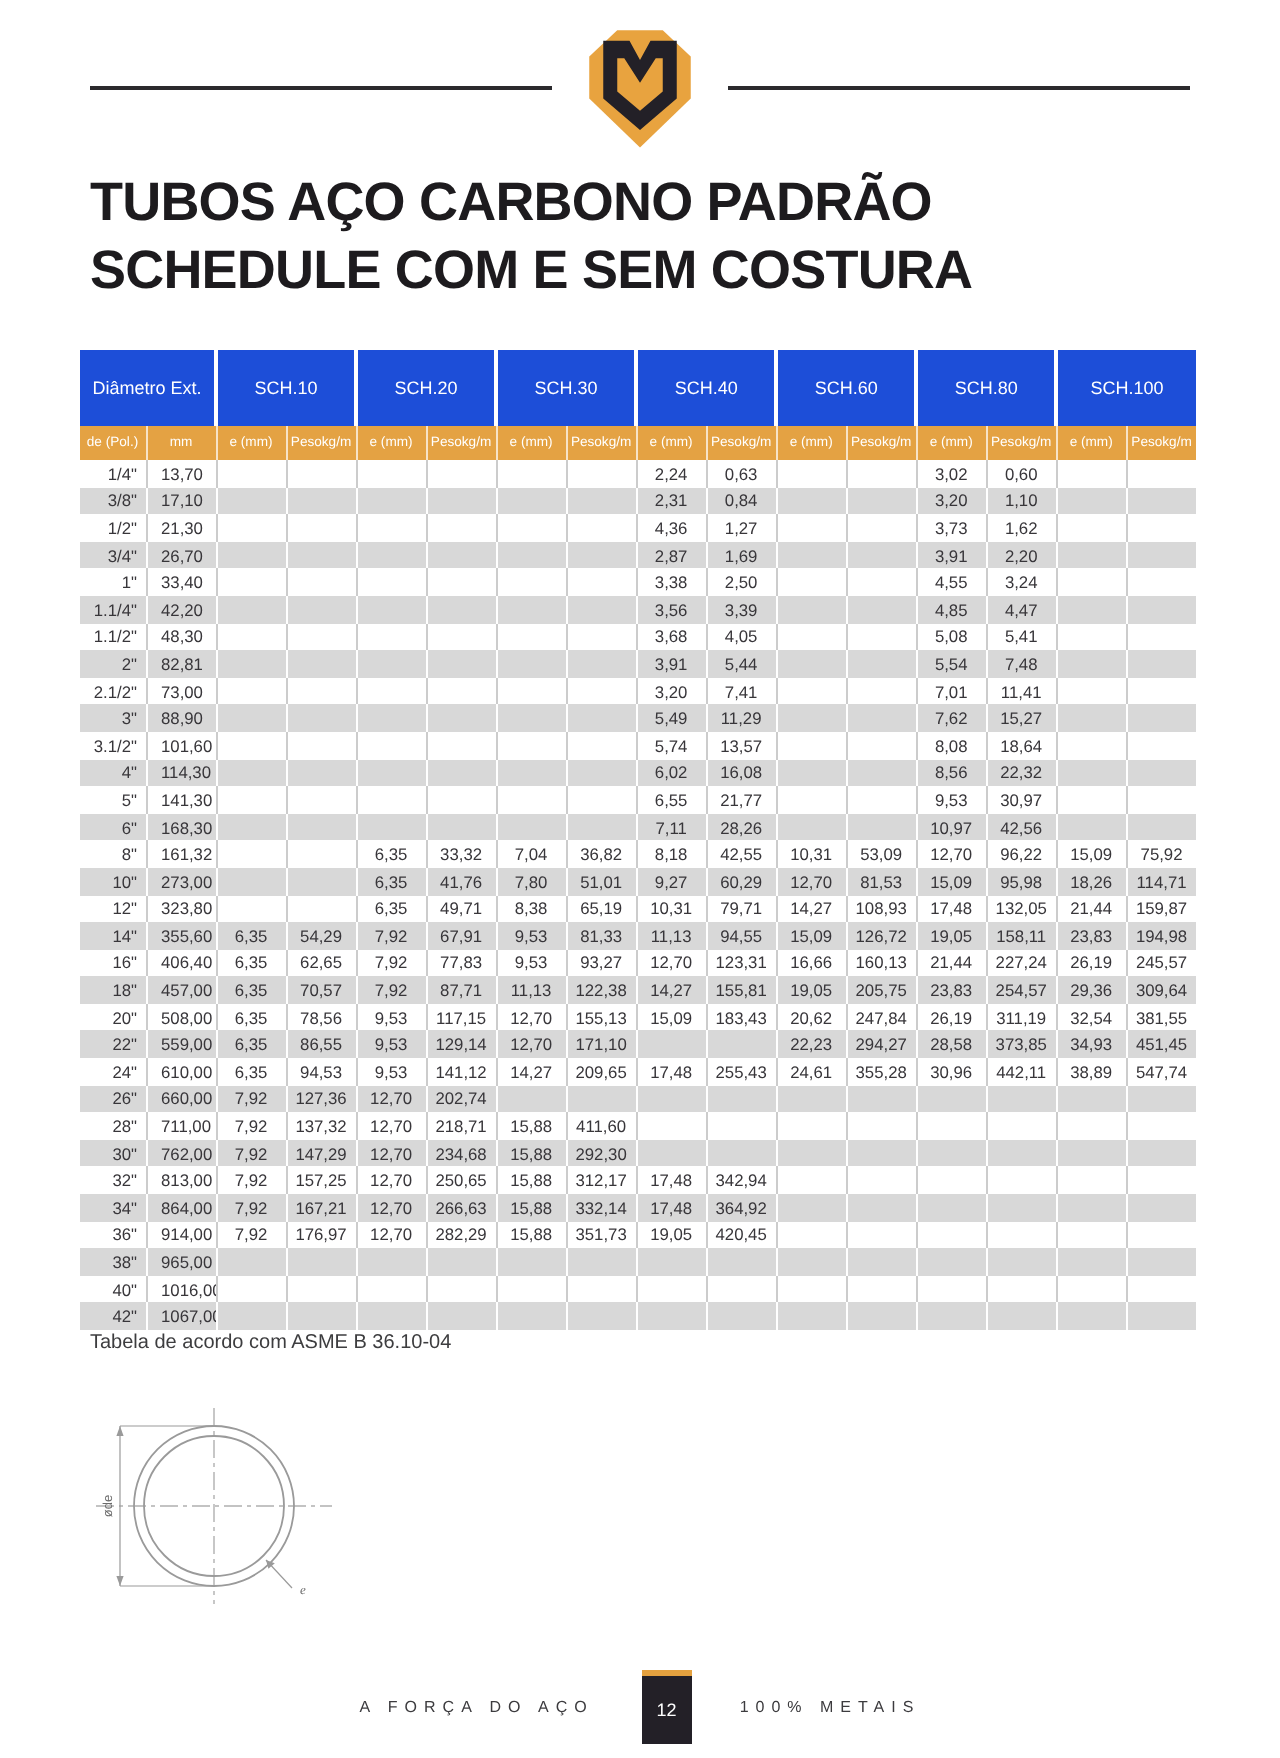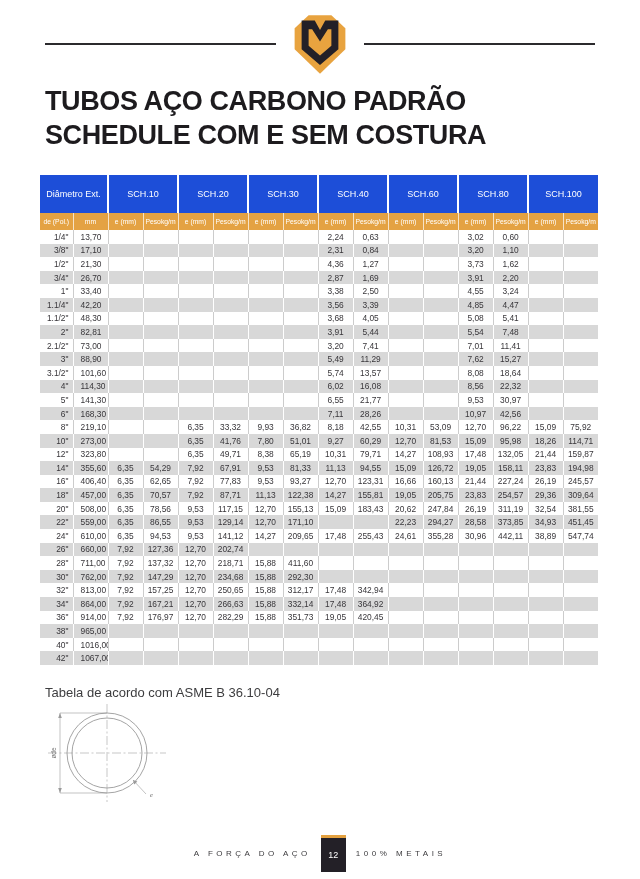--- a/index.html
+++ b/index.html
@@ -33,28 +33,28 @@
   th.sub:first-child { border-left:none; }
   tbody td { height:13.6px; font-size:8.4px; color:#38363a; text-align:center;
     white-space:nowrap; overflow:hidden; }
   tbody td + td { border-left:1px solid #cccccc; }
   tbody tr:nth-child(even) { background:#d8d8d8; }
   tbody tr:nth-child(even) td + td { border-left-color:#ffffff; }
   tbody td.c-pol { text-align:right; padding-right:4px; }
   tbody td.c-mm { text-align:left; padding-left:7px; }
 
   
-  .note { position:absolute; top:666px; left:45px; font-size:13px; color:#3d3d3f;margin-top:19px; }
+  .note { position:absolute; top:666px; left:45px; font-size:10px; color:#3d3d3f; }
 
   
   .diagram { position:absolute; top:698px; left:42px; }
 
   
   .footer { position:absolute; top:840px; left:0; right:0; height:26px;
-    display:flex; align-items:center; justify-content:center; column-gap:10px; }
+    display:flex; align-items:center; justify-content:center; column-gap:24px; }
   .foot-text { font-size:8px; letter-spacing:3.5px; color:#3c3b3e; }
   .page-badge { width:25px; height:37px; background:#232027; border-top:3px solid #E4A13F;
     color:#ffffff; font-size:9px; display:flex; align-items:center; justify-content:center; }
 </style>
 </head>
 <body>
 
 <div class="page">
 
   <div class="top-band">
@@ -370,26 +370,26 @@
             <td>28,26</td>
             <td></td>
             <td></td>
             <td>10,97</td>
             <td>42,56</td>
             <td></td>
             <td></td>
           </tr>
           <tr>
             <td class="c-pol">8"</td>
-            <td class="c-mm">219,10</td>
+            <td class="c-mm">161,32</td>
             <td></td>
             <td></td>
             <td>6,35</td>
             <td>33,32</td>
-            <td>9,93</td>
+            <td>7,04</td>
             <td>36,82</td>
             <td>8,18</td>
             <td>42,55</td>
             <td>10,31</td>
             <td>53,09</td>
             <td>12,70</td>
             <td>96,22</td>
             <td>15,09</td>
             <td>75,92</td>
           </tr>

